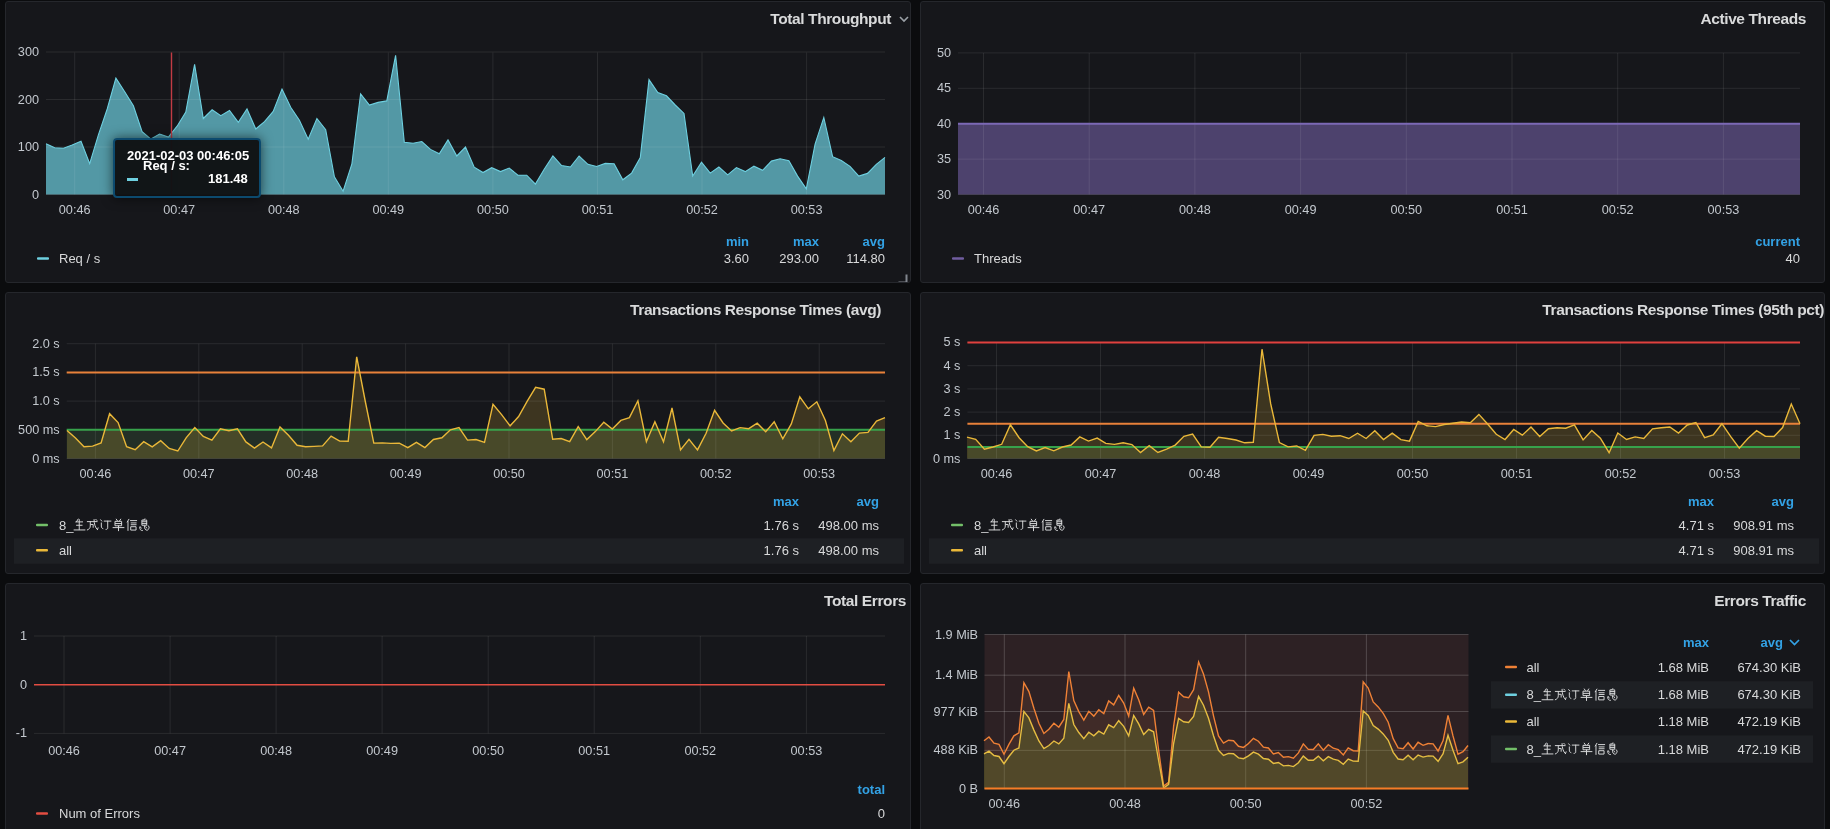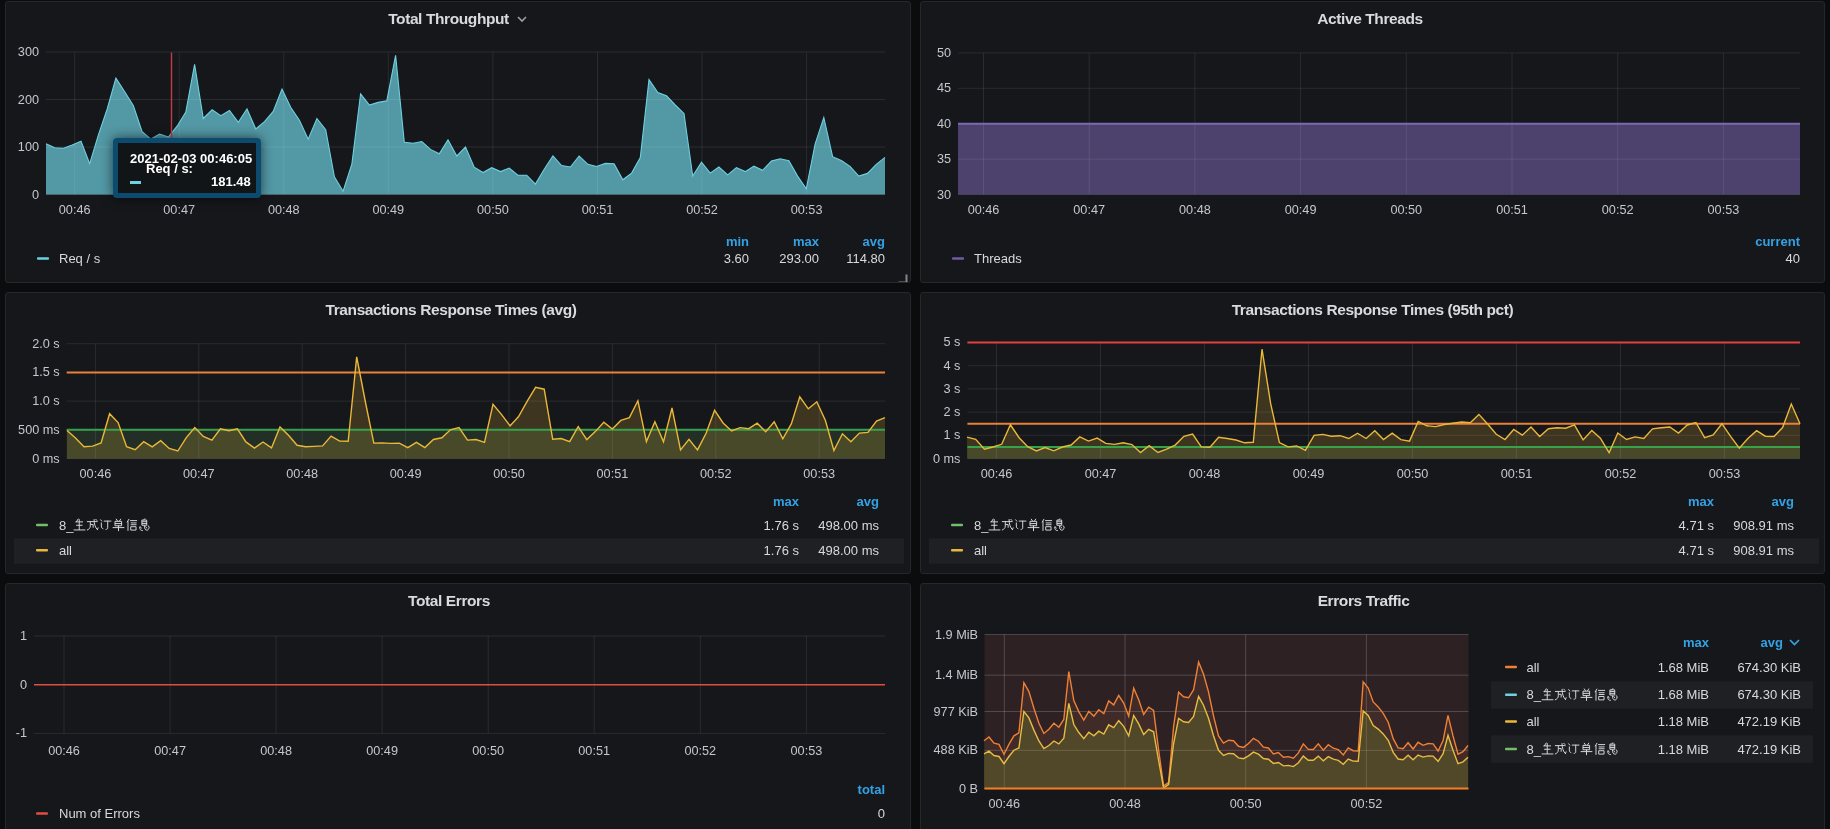--- a/index.html
+++ b/index.html
@@ -1,17 +1,17 @@
 <!DOCTYPE html>
 <html><head><meta charset="utf-8"><style>
 * { margin:0; padding:0; box-sizing:border-box; }
 body { width:1830px; height:829px; background:#0b0c0e; font-family:"Liberation Sans", sans-serif; overflow:hidden; position:relative; }
 .panel { position:absolute; transform:translateZ(0); background:#16171b; border:1px solid #25272c; border-radius:3px; overflow:hidden; }
 .panel > svg { position:absolute; left:0; top:0; }
-.ptitle { position:absolute; left:0; right:0; top:0; height:33px; display:flex; align-items:center; justify-content:center; color:#d9dadb; font-size:15.5px; font-weight:bold; letter-spacing:-0.4px; z-index:2; }
+.ptitle { position:absolute; left:0; right:0; top:0; height:33px; display:flex; align-items:center; justify-content:flex-end; color:#d9dadb; font-size:15.5px; font-weight:bold; letter-spacing:-0.4px; z-index:2; }
 </style></head>
 <body>
 
 <svg width="0" height="0" style="position:absolute">
 <defs>
 <g id="g-sheng" stroke="#d8d9da" stroke-width="7.5" fill="none" stroke-linecap="round">
   <path d="M40,4 L26,26"></path>
         <path d="M22,26 H74"></path>
         <path d="M48,8 V86"></path>
         <path d="M27,52 H70"></path>
@@ -98,30 +98,30 @@
       <text x="743" y="239" text-anchor="end" dominant-baseline="central" font-size="13" font-weight="bold" fill="#33a2e5">min</text>
       <text x="813" y="239" text-anchor="end" dominant-baseline="central" font-size="13" font-weight="bold" fill="#33a2e5">max</text>
       <text x="879" y="239" text-anchor="end" dominant-baseline="central" font-size="13" font-weight="bold" fill="#33a2e5">avg</text>
       <rect x="31" y="255.2" width="12" height="2.6" rx="1" fill="#6ED0E0"></rect>
       <text x="53" y="256.5" text-anchor="start" dominant-baseline="central" font-size="13" font-weight="normal" fill="#d8d9da">Req / s</text>
       <text x="743" y="256.5" text-anchor="end" dominant-baseline="central" font-size="13" font-weight="normal" fill="#d8d9da">3.60</text>
       <text x="813" y="256.5" text-anchor="end" dominant-baseline="central" font-size="13" font-weight="normal" fill="#d8d9da">293.00</text>
       <text x="879" y="256.5" text-anchor="end" dominant-baseline="central" font-size="13" font-weight="normal" fill="#d8d9da">114.80</text>
       <path d="M900.5,272.5 V280.5 H892.5" stroke="#81868e" stroke-width="2" fill="none"></path>
     </svg>
-    <div style="position:absolute;left:107px;top:136px;width:148px;height:60px;background:rgba(16,17,19,0.97);border:5px solid #0c4a6e;border-radius:4px;box-shadow:0 0 12px rgba(0,0,0,0.6);z-index:5;font-size:13px;font-weight:bold;color:#fff">
+    <div style="position:absolute;left:107px;top:136px;width:148px;height:60px;background:rgba(16,17,19,0.97);border:2px solid #0c4a6e;border-radius:4px;box-shadow:0 0 12px rgba(0,0,0,0.6);z-index:5;font-size:13px;font-weight:bold;color:#fff">
       <div style="position:absolute;left:12px;top:8px">2021-02-03 00:46:05</div>
       <div style="position:absolute;left:12px;top:31px;width:11px;height:3px;background:#6ED0E0;margin-top:7px"></div>
       <div style="position:absolute;left:28px;top:18px">Req / s:</div>
       <div style="position:absolute;left:93px;top:31px">181.48</div>
     </div>
   </div>
 <div class="panel" style="left:920px;top:1px;width:905px;height:282px">
     <div class="ptitle">
-      <span style="margin-right:5px">Active Threads</span>
+      <span style="margin-right:18px">Active Threads</span>
     </div>
     <svg width="905" height="282" viewBox="0 0 905 282" font-family="Liberation Sans, sans-serif">
       <rect x="37" y="121.7" width="842" height="70.8" fill="rgba(112,93,160,0.62)"></rect>
       <line x1="37.0" y1="50.9" x2="879.0" y2="50.9" stroke="rgba(255,255,255,0.085)"></line>
       <line x1="37.0" y1="86.3" x2="879.0" y2="86.3" stroke="rgba(255,255,255,0.085)"></line>
       <line x1="37.0" y1="121.7" x2="879.0" y2="121.7" stroke="rgba(255,255,255,0.085)"></line>
       <line x1="37.0" y1="157.1" x2="879.0" y2="157.1" stroke="rgba(255,255,255,0.085)"></line>
       <line x1="62.5" y1="50.9" x2="62.5" y2="192.5" stroke="rgba(255,255,255,0.085)"></line>
       <line x1="168.2" y1="50.9" x2="168.2" y2="192.5" stroke="rgba(255,255,255,0.085)"></line>
       <line x1="273.9" y1="50.9" x2="273.9" y2="192.5" stroke="rgba(255,255,255,0.085)"></line>
@@ -146,21 +146,21 @@
       <text x="696.7" y="207.5" text-anchor="middle" dominant-baseline="central" font-size="12.7" fill="#c3c8ce">00:52</text>
       <text x="802.4" y="207.5" text-anchor="middle" dominant-baseline="central" font-size="12.7" fill="#c3c8ce">00:53</text>
       <text x="879" y="239" text-anchor="end" dominant-baseline="central" font-size="13" font-weight="bold" fill="#33a2e5">current</text>
       <rect x="31" y="255.2" width="12" height="2.6" rx="1" fill="#705DA0"></rect>
       <text x="53" y="256.5" text-anchor="start" dominant-baseline="central" font-size="13" font-weight="normal" fill="#d8d9da">Threads</text>
       <text x="879" y="256.5" text-anchor="end" dominant-baseline="central" font-size="13" font-weight="normal" fill="#d8d9da">40</text>
     </svg>
   </div>
 <div class="panel" style="left:5px;top:292px;width:906px;height:282px">
     <div class="ptitle">
-      <span style="margin-right:14px">Transactions Response Times (avg)</span>
+      <span style="margin-right:29px">Transactions Response Times (avg)</span>
     </div>
     <svg width="906" height="282" viewBox="0 0 906 282" font-family="Liberation Sans, sans-serif">
       <rect x="60.7" y="136.8" width="818.3" height="28.7" fill="rgba(115,191,105,0.15)"></rect>
       <path d="M61.0,137.4 L69.5,145.1 L78.0,153.7 L86.6,153.1 L95.1,149.9 L103.6,120.7 L112.1,129.6 L120.6,153.7 L129.2,156.7 L137.7,148.7 L146.2,153.8 L154.7,147.7 L163.2,155.4 L171.8,158.0 L180.3,144.6 L188.8,134.6 L197.3,143.5 L205.9,147.1 L214.4,135.9 L222.9,137.7 L231.4,135.9 L239.9,148.9 L248.5,155.1 L257.0,149.0 L265.5,154.9 L274.0,133.9 L282.5,142.2 L291.1,152.3 L299.6,153.8 L308.1,153.4 L316.6,152.9 L325.1,143.1 L333.7,148.1 L342.2,148.3 L350.7,63.9 L359.2,108.0 L367.8,150.1 L376.3,149.9 L384.8,150.4 L393.3,150.2 L401.8,154.6 L410.4,149.3 L418.9,154.6 L427.4,146.5 L435.9,144.8 L444.4,136.8 L453.0,134.5 L461.5,147.1 L470.0,146.5 L478.5,149.4 L487.0,111.3 L495.6,121.6 L504.1,132.8 L512.6,123.6 L521.1,108.3 L529.6,94.3 L538.2,96.2 L546.7,146.3 L555.2,145.5 L563.7,148.6 L572.2,133.6 L580.8,146.6 L589.3,138.6 L597.8,129.2 L606.3,136.1 L614.9,127.4 L623.4,124.6 L631.9,107.8 L640.4,148.6 L648.9,128.8 L657.5,148.9 L666.0,115.0 L674.5,156.9 L683.0,146.3 L691.5,156.9 L700.1,140.2 L708.6,117.3 L717.1,130.0 L725.6,137.9 L734.1,134.6 L742.7,135.7 L751.2,130.2 L759.7,138.8 L768.2,128.8 L776.8,145.8 L785.3,130.9 L793.8,103.9 L802.3,115.8 L810.8,108.8 L819.4,127.5 L827.9,157.5 L836.4,140.8 L844.9,148.8 L853.4,140.1 L862.0,139.4 L870.5,128.1 L879.0,124.7 L879.0,165.5 L61.0,165.5 Z" fill="rgba(234,184,57,0.19)"></path>
       <line x1="60.7" y1="50.7" x2="879.0" y2="50.7" stroke="rgba(255,255,255,0.085)"></line>
       <line x1="60.7" y1="79.4" x2="879.0" y2="79.4" stroke="rgba(255,255,255,0.085)"></line>
       <line x1="60.7" y1="108.1" x2="879.0" y2="108.1" stroke="rgba(255,255,255,0.085)"></line>
       <line x1="60.7" y1="136.8" x2="879.0" y2="136.8" stroke="rgba(255,255,255,0.085)"></line>
       <line x1="89.4" y1="50.7" x2="89.4" y2="165.5" stroke="rgba(255,255,255,0.085)"></line>
       <line x1="192.8" y1="50.7" x2="192.8" y2="165.5" stroke="rgba(255,255,255,0.085)"></line>
@@ -259,21 +259,21 @@
       <text x="793" y="232" text-anchor="end" dominant-baseline="central" font-size="13" font-weight="normal" fill="#d8d9da">4.71 s</text>
       <text x="873" y="232" text-anchor="end" dominant-baseline="central" font-size="13" font-weight="normal" fill="#d8d9da">908.91 ms</text>
       <rect x="30" y="256.0" width="12" height="2.6" rx="1" fill="#EAB839"></rect>
       <text x="53" y="257.3" text-anchor="start" dominant-baseline="central" font-size="13" font-weight="normal" fill="#d8d9da">all</text>
       <text x="793" y="257.3" text-anchor="end" dominant-baseline="central" font-size="13" font-weight="normal" fill="#d8d9da">4.71 s</text>
       <text x="873" y="257.3" text-anchor="end" dominant-baseline="central" font-size="13" font-weight="normal" fill="#d8d9da">908.91 ms</text>
     </svg>
   </div>
 <div class="panel" style="left:5px;top:583px;width:906px;height:282px">
     <div class="ptitle">
-      <span style="margin-right:18px">Total Errors</span>
+      <span style="margin-right:4px">Total Errors</span>
     </div>
     <svg width="906" height="282" viewBox="0 0 906 282" font-family="Liberation Sans, sans-serif">
       <line x1="28.0" y1="52.0" x2="879.0" y2="52.0" stroke="rgba(255,255,255,0.085)"></line>
       <line x1="28.0" y1="149.4" x2="879.0" y2="149.4" stroke="rgba(255,255,255,0.085)"></line>
       <line x1="58.0" y1="52.0" x2="58.0" y2="149.4" stroke="rgba(255,255,255,0.085)"></line>
       <line x1="164.1" y1="52.0" x2="164.1" y2="149.4" stroke="rgba(255,255,255,0.085)"></line>
       <line x1="270.1" y1="52.0" x2="270.1" y2="149.4" stroke="rgba(255,255,255,0.085)"></line>
       <line x1="376.1" y1="52.0" x2="376.1" y2="149.4" stroke="rgba(255,255,255,0.085)"></line>
       <line x1="482.2" y1="52.0" x2="482.2" y2="149.4" stroke="rgba(255,255,255,0.085)"></line>
       <line x1="588.2" y1="52.0" x2="588.2" y2="149.4" stroke="rgba(255,255,255,0.085)"></line>

